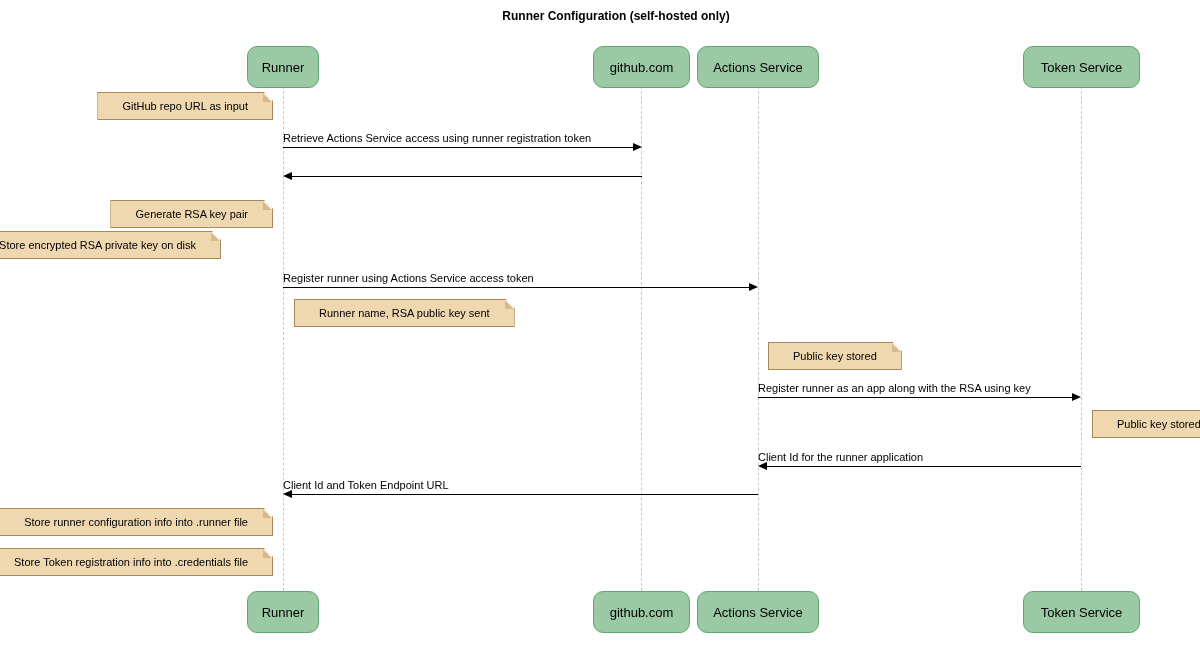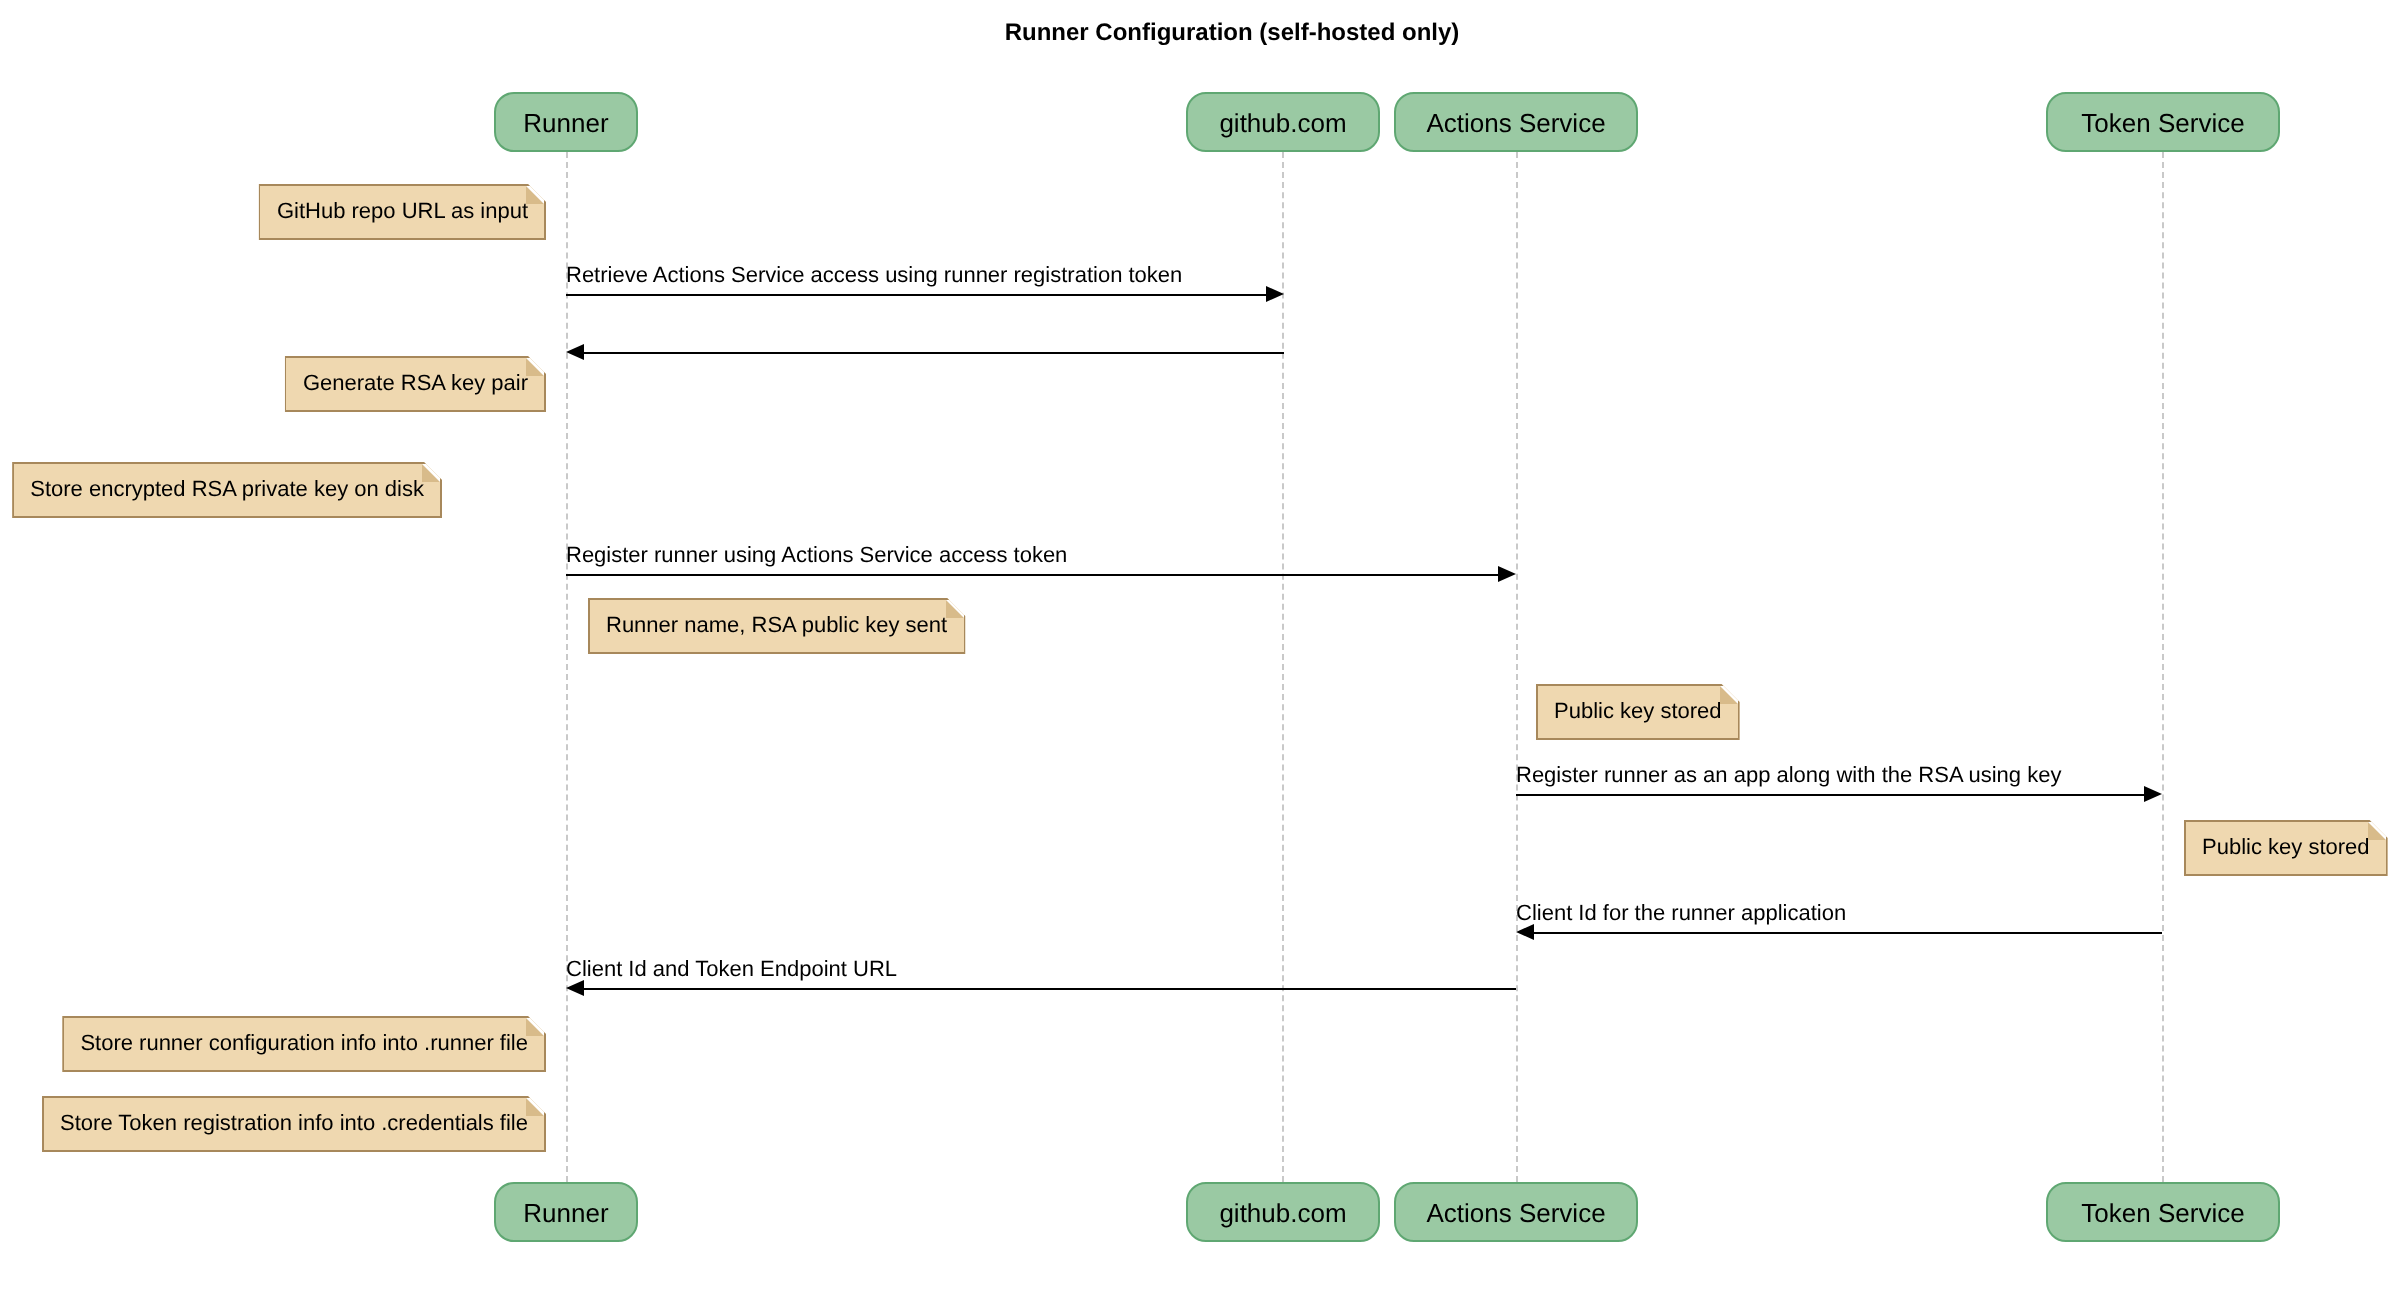--- a/index.html
+++ b/index.html
@@ -33,21 +33,21 @@
   }
   .lifeline {
     position: absolute;
     top: 76px;
     height: 515px;
     width: 0;
     border-left: 1px dashed var(--lifeline);
   }
   .actor {
     position: absolute;
-    height: 30px;
+    height: 42px;
     border-radius: 10px;
     background: var(--actor-fill);
     border: 1px solid var(--actor-border);
     display: flex;
     align-items: center;
     justify-content: center;
     font-size: 13px;
     white-space: nowrap;
   }
   .msg-label {
@@ -75,21 +75,21 @@
     border-top: 4px solid transparent;
     border-bottom: 4px solid transparent;
     border-right: 9px solid var(--message);
   }
   .note {
     position: absolute;
     background: var(--note-fill);
     border: 1px solid var(--note-border);
     font-size: 11px;
     line-height: 14px;
-    padding: 6px 8px;
+    padding: 6px 24px;
     white-space: nowrap;
     clip-path: polygon(0 0, calc(100% - 9px) 0, 100% 9px, 100% 100%, 0 100%);
     text-align: center;
   }
   .note::after {
     content: "";
     position: absolute;
     top: 0; right: 0;
     width: 0; height: 0;
     border-style: solid;
@@ -121,21 +121,21 @@
 
   <div class="msg-label" style="left:283px; top:131px; width:359px">Retrieve Actions Service access using runner registration token</div>
   <div class="msg-line" style="left:283px; top:147px; width:350px"></div>
   <div class="arrow-right" style="left:633px; top:143px"></div>
 
   <div class="msg-line" style="left:292px; top:176px; width:350px"></div>
   <div class="arrow-left" style="left:283px; top:172px"></div>
 
   <div class="note" style="right:927px; top:92px">GitHub repo URL as input</div>
 
-  <div class="note" style="right:927px; top:178px">Generate RSA key pair</div>
+  <div class="note" style="right:927px; top:200px">Generate RSA key pair</div>
 
   <div class="note" style="right:979px; top:231px">Store encrypted RSA private key on disk</div>
 
   <div class="msg-label" style="left:283px; top:271px; width:475px">Register runner using Actions Service access token</div>
   <div class="msg-line" style="left:283px; top:287px; width:466px"></div>
   <div class="arrow-right" style="left:749px; top:283px"></div>
 
   <div class="note" style="left:294px; top:299px">Runner name, RSA public key sent</div>
 
   <div class="note" style="left:768px; top:342px">Public key stored</div>

